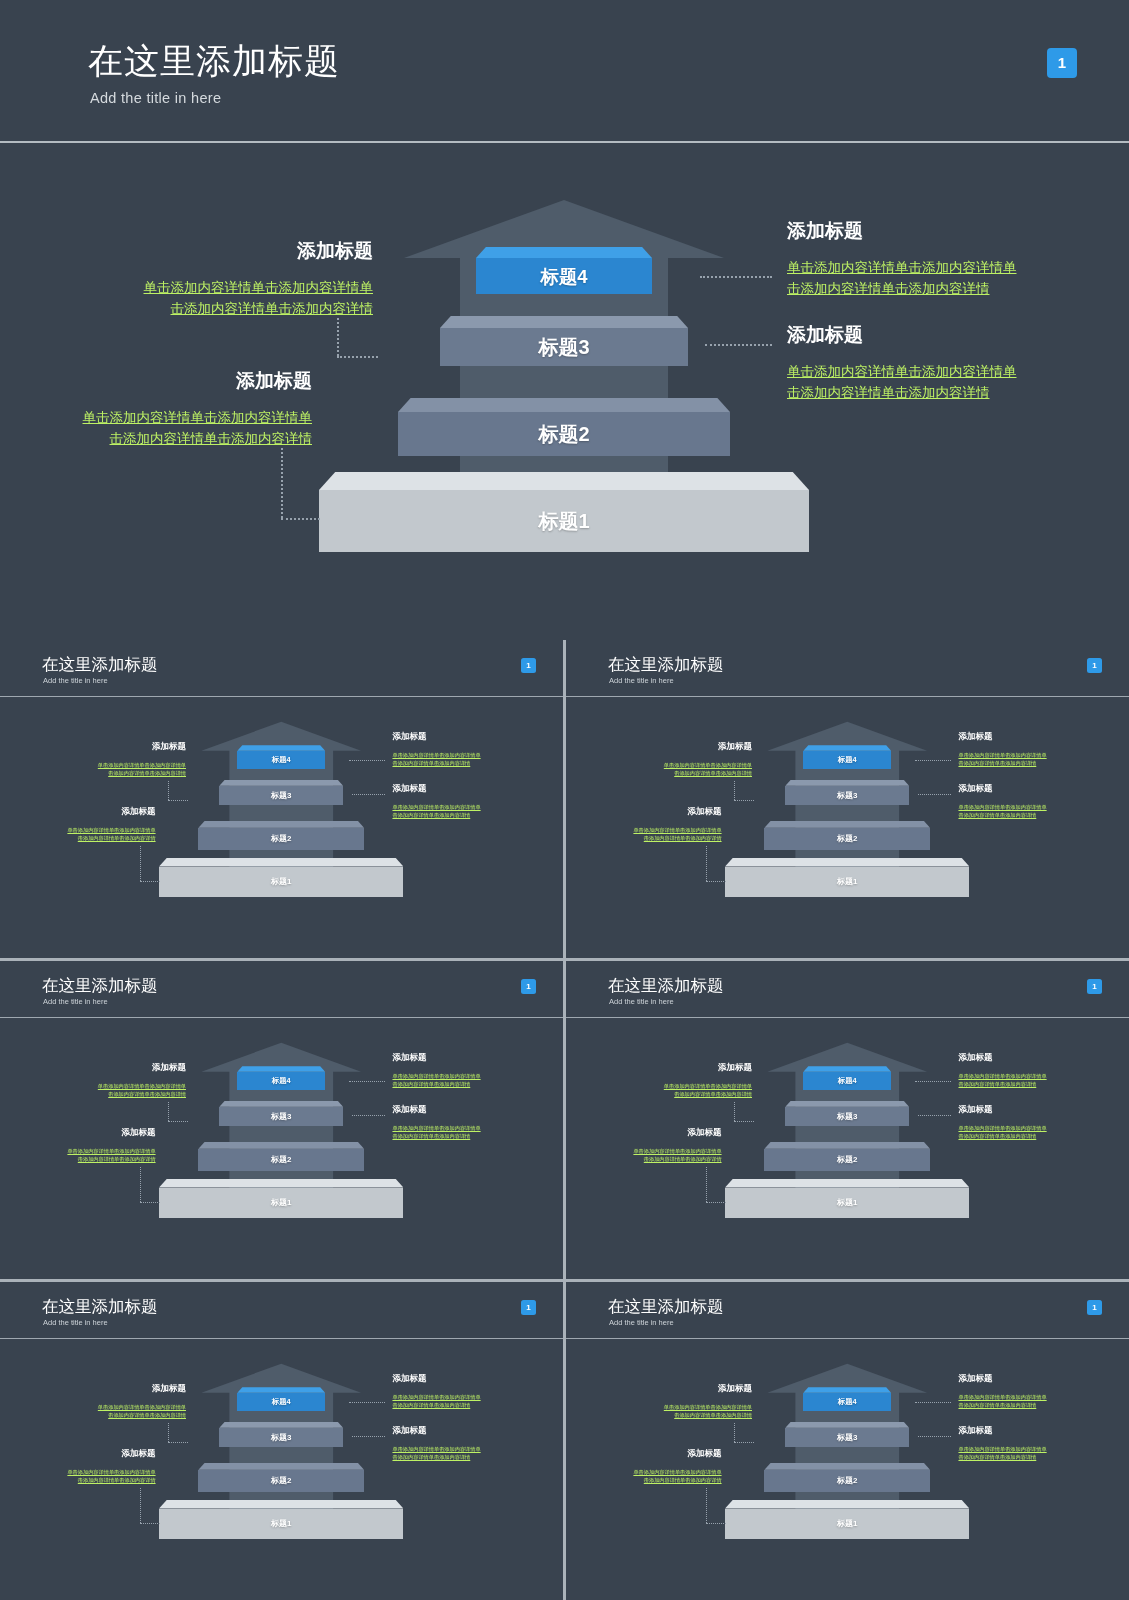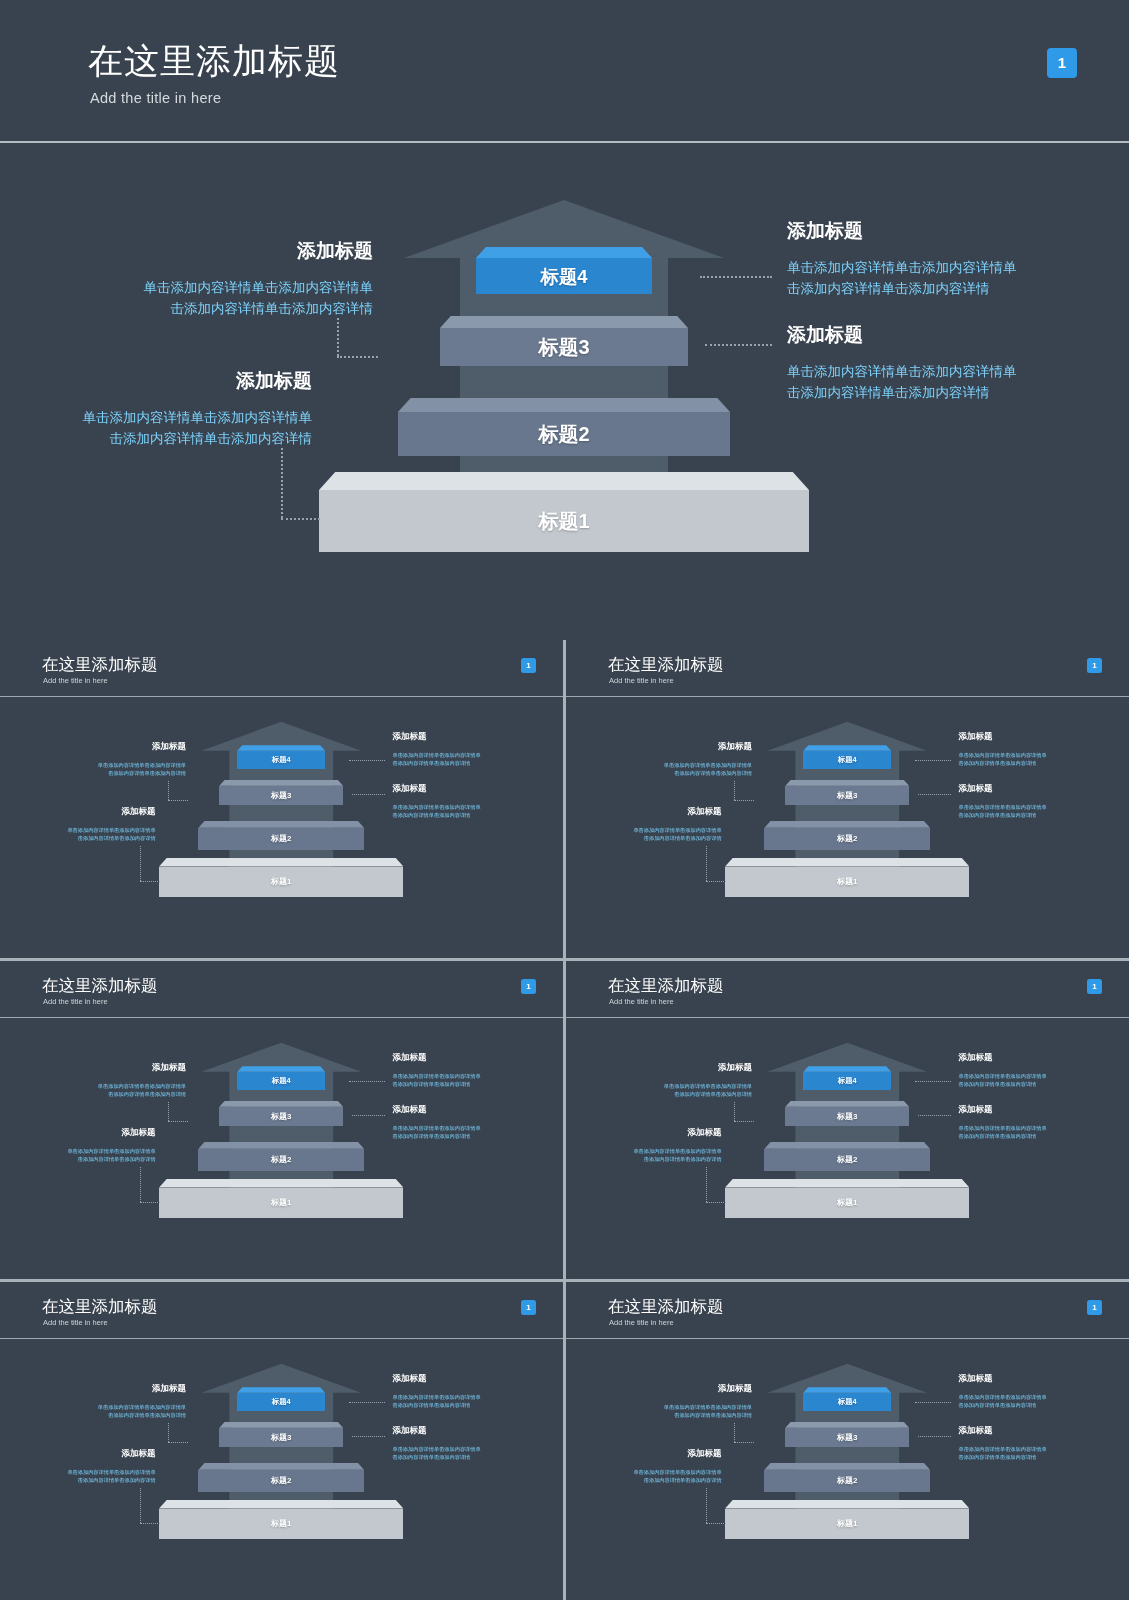--- a/index.html
+++ b/index.html
@@ -96,23 +96,24 @@
 
   
   .lbl-head {
     position: absolute;
     color: #ffffff;
     font-weight: 700;
     white-space: nowrap;
   }
   .lbl-body {
     position: absolute;
-    color: #7dd3fc;
+    color: #bef264;
     white-space: nowrap;
     line-height: 1.55;
+    text-decoration: underline;
   }
   .lbl-left { text-align: right; }
   .lbl-right { text-align: left; }
   .conn-h {
     position: absolute;
     border-top-style: dotted;
     border-top-color: #97a2ad;
   }
   .conn-v {
     position: absolute;

